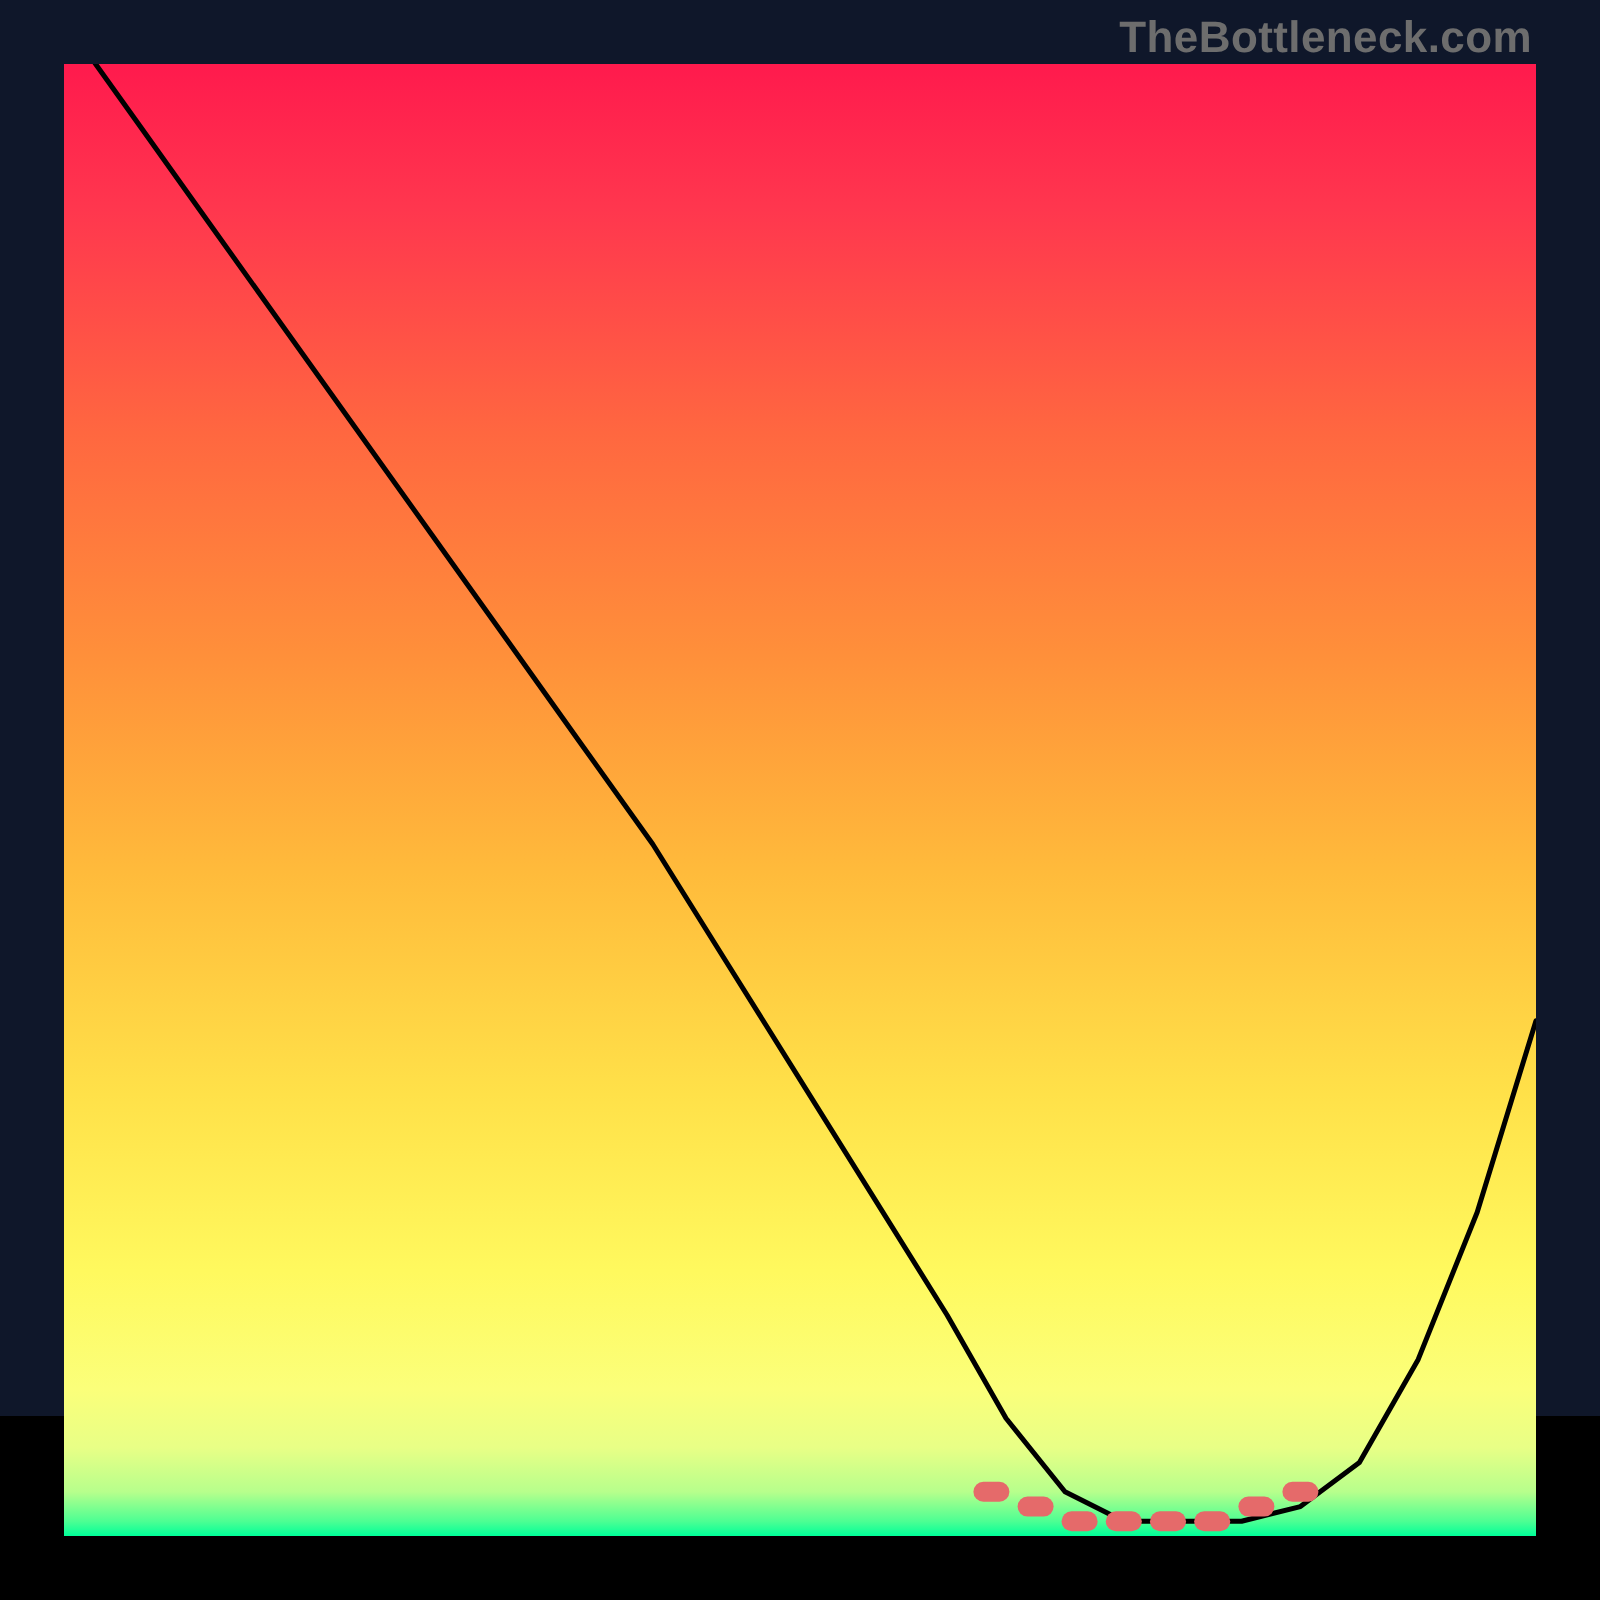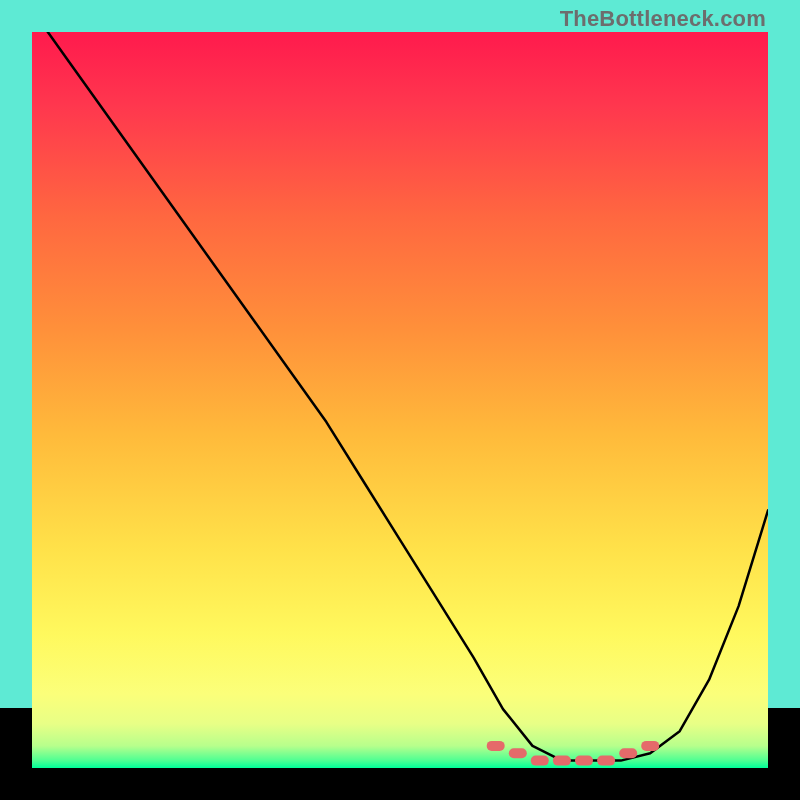--- a/index.html
+++ b/index.html
@@ -8,21 +8,21 @@
     width: 800px;
     height: 800px;
     background: #000;
     overflow: hidden;
     font-family: Arial, Helvetica, sans-serif;
   }
   .frame {
     position: absolute;
     left: 0; top: 0;
     width: 800px; height: 708px;
-    background: #5eead4;
+    background: #0f172a;
   }
   .plot-area {
     position: absolute;
     left: 32px;
     top: 32px;
     width: 736px;
     height: 736px;
     overflow: hidden;
   }
   .gradient {

